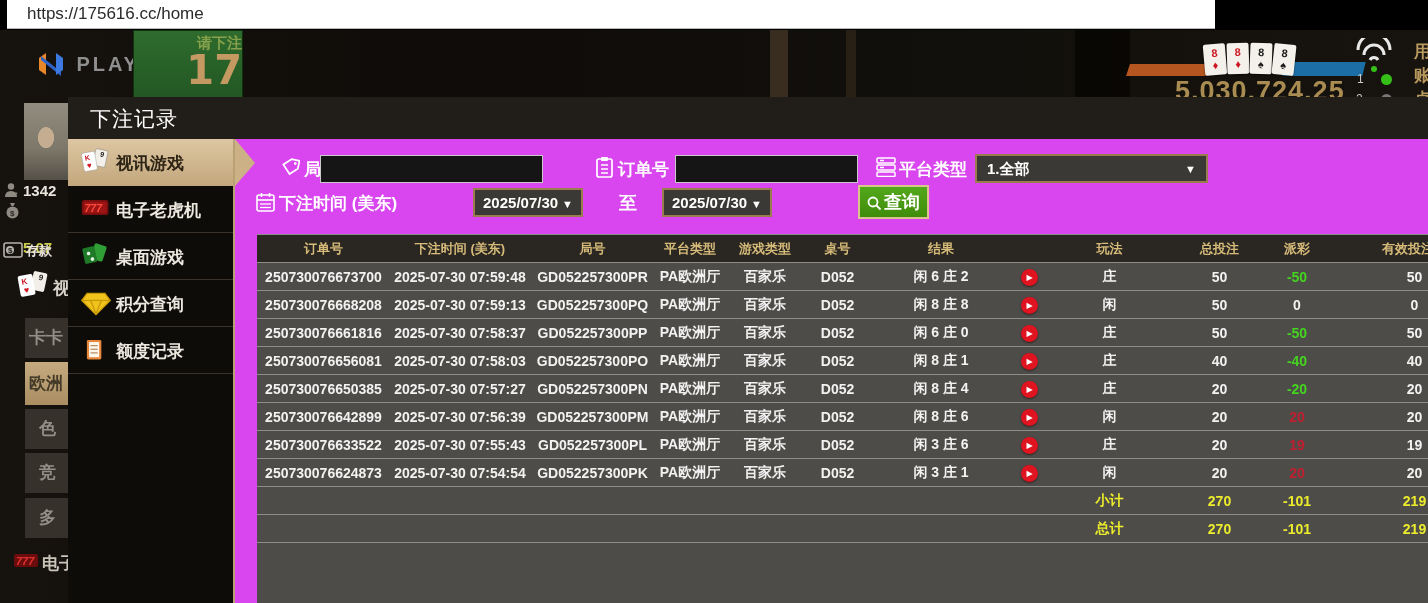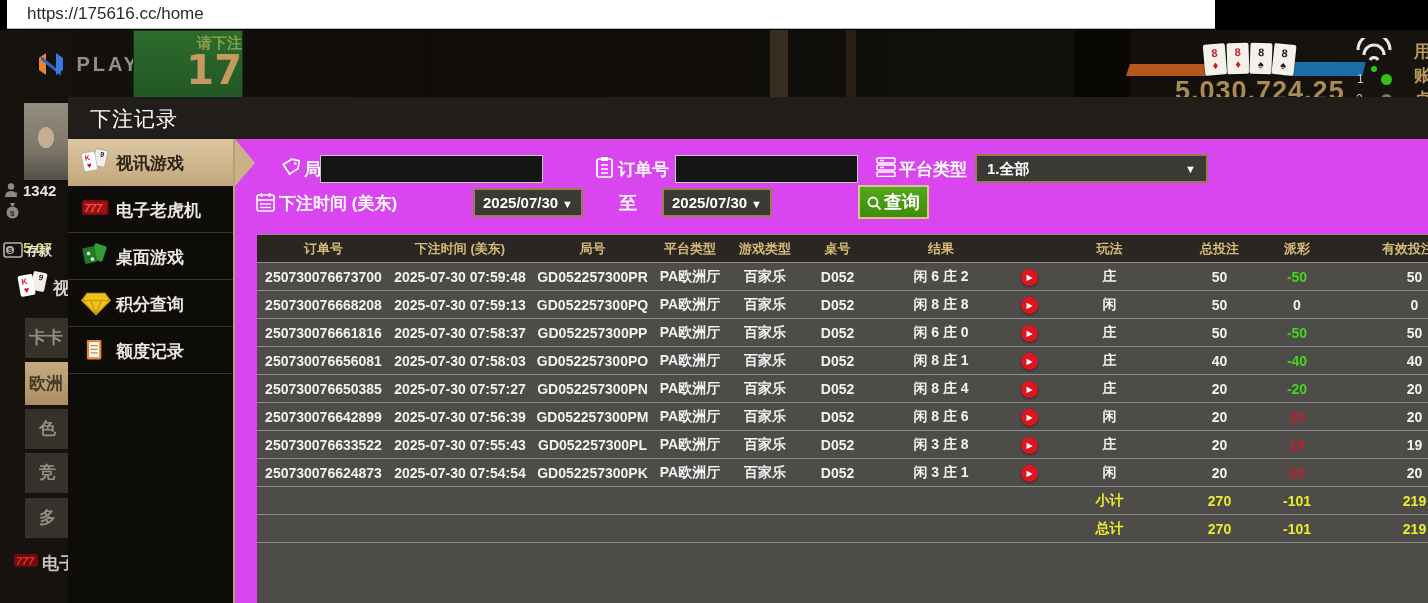--- a/index.html
+++ b/index.html
@@ -408,21 +408,21 @@
     <td>20</td>
   </tr>
 
   <tr>
     <td>250730076633522</td>
     <td>2025-07-30 07:55:43</td>
     <td>GD052257300PL</td>
     <td>PA欧洲厅</td>
     <td>百家乐</td>
     <td>D052</td>
-    <td>闲 3 庄 8</td>
+    <td>闲 3 庄 6</td>
     <td><span class="playbtn">▶</span></td>
     <td>庄</td>
     <td>20</td>
     <td class="payout red">19</td>
     <td>19</td>
   </tr>
 
   <tr>
     <td>250730076624873</td>
     <td>2025-07-30 07:54:54</td>

